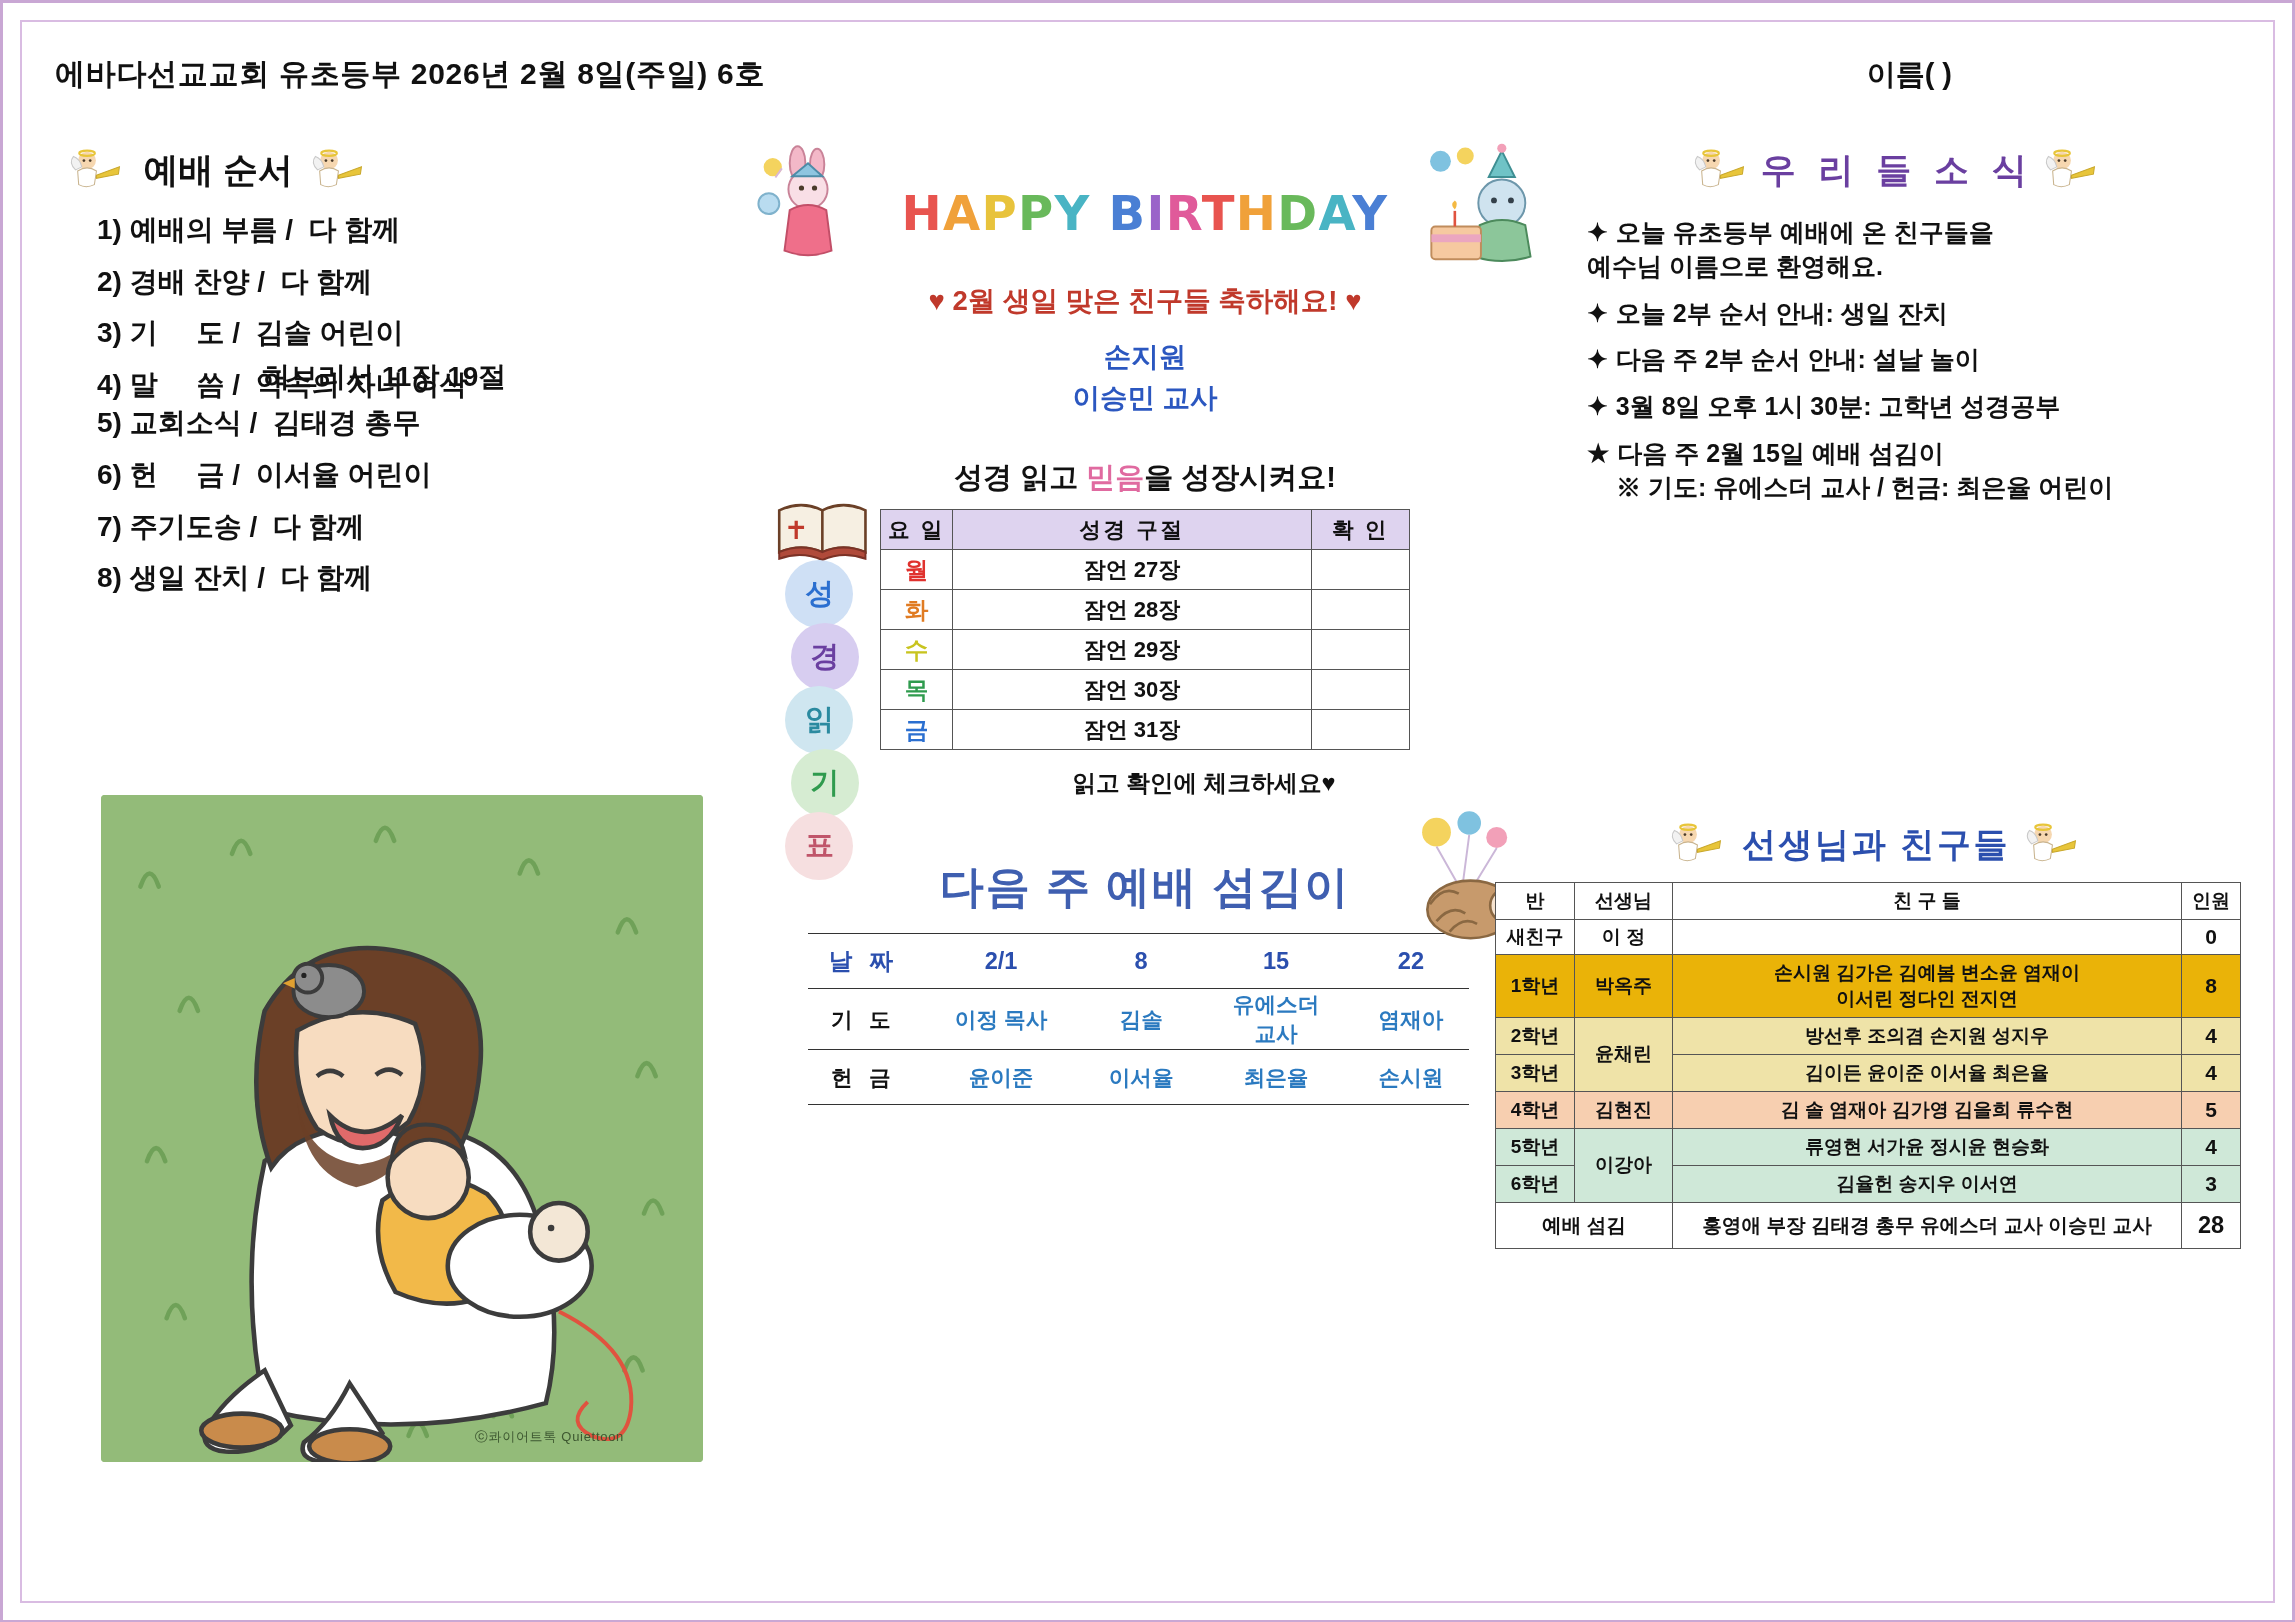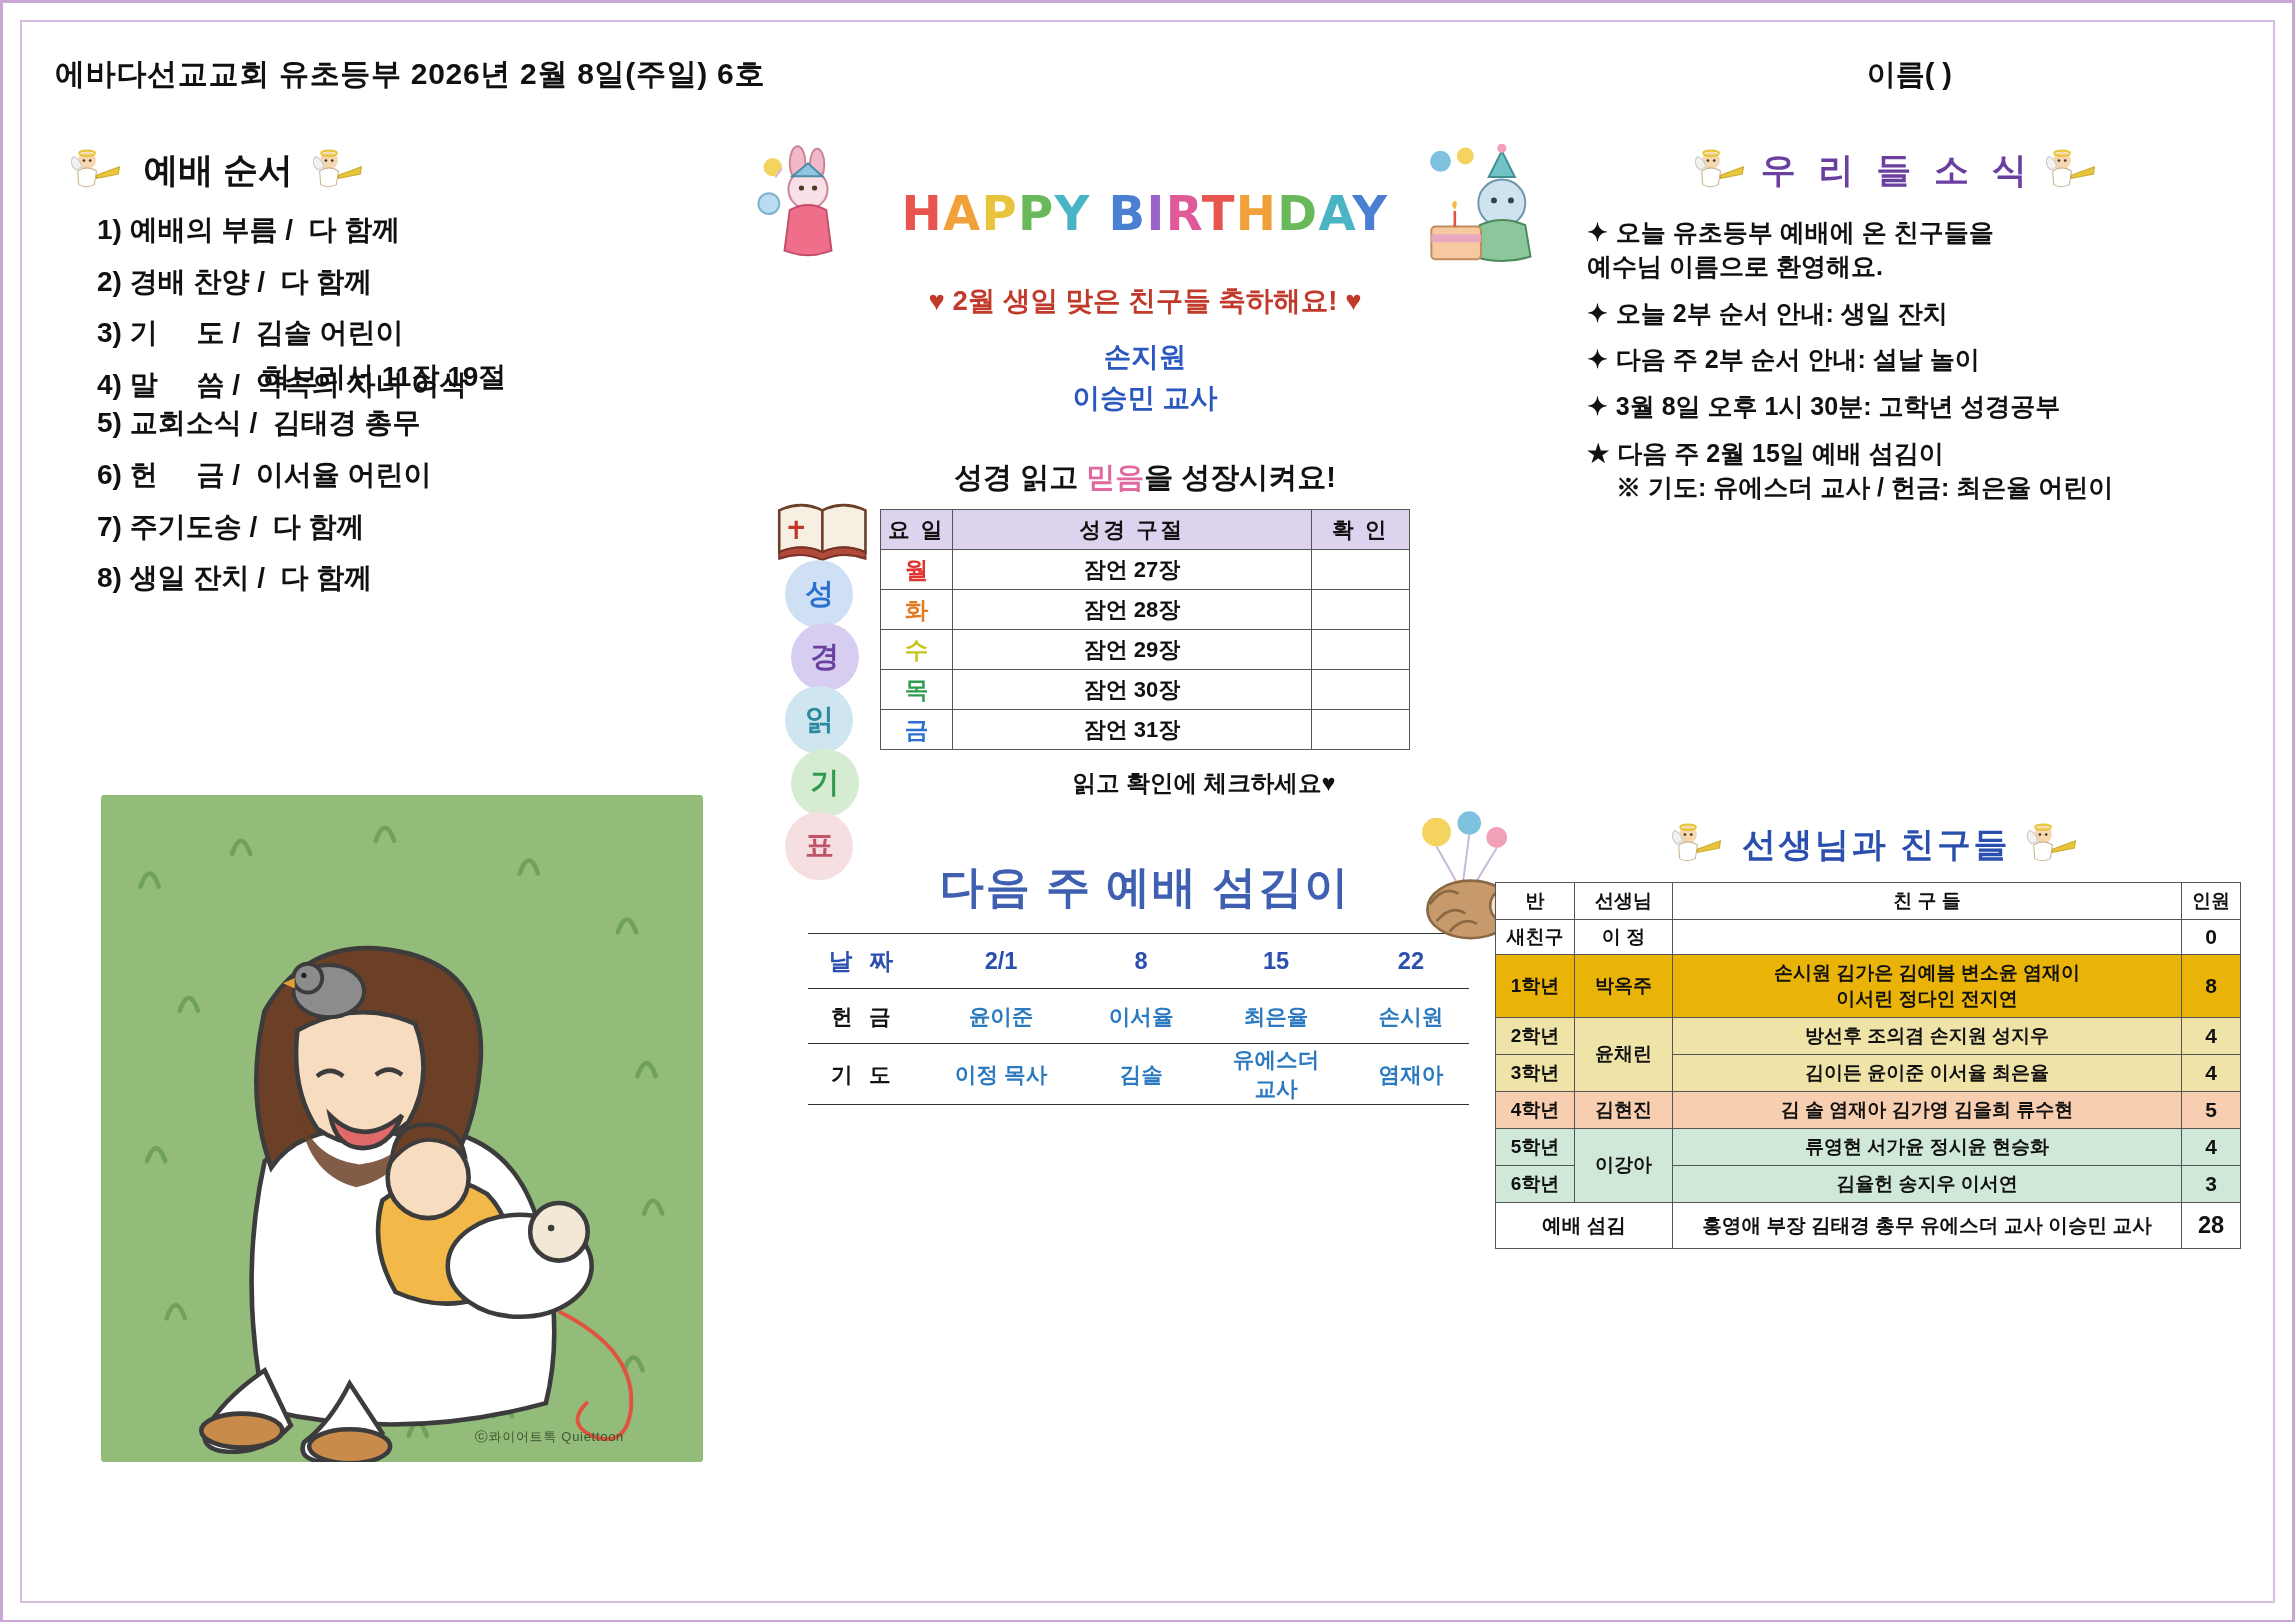--- a/index.html
+++ b/index.html
@@ -401,33 +401,33 @@
       <table class="nw-table">
         <tbody>
             <tr class="hdr">
           <td class="lab">날 짜</td>
           <td>2/1</td>
           <td>8</td>
           <td>15</td>
           <td>22</td>
         </tr>
         <tr>
-          <td class="lab">헌 금</td>
-          <td class="v2">윤이준</td>
-          <td class="v2">이서율</td>
-          <td class="v2">최은율</td>
-          <td class="v2">손시원</td>
-        </tr>
-        <tr>
           <td class="lab">기 도</td>
           <td class="v1">이정 목사</td>
           <td class="v1">김솔</td>
           <td class="v1" style="white-space:pre-line">유에스더
 교사</td>
           <td class="v1">염재아</td>
+        </tr>
+        <tr>
+          <td class="lab">헌 금</td>
+          <td class="v2">윤이준</td>
+          <td class="v2">이서율</td>
+          <td class="v2">최은율</td>
+          <td class="v2">손시원</td>
         </tr>
       </tbody>
         </table>
     </div>
   </div>
 
   <div class="col-right">
     <div class="sec-title purple" style="justify-content:center">
       <svg class="angel" viewBox="0 0 120 90">
         <circle cx="40" cy="26" r="17" fill="#f6d7b0"></circle>

